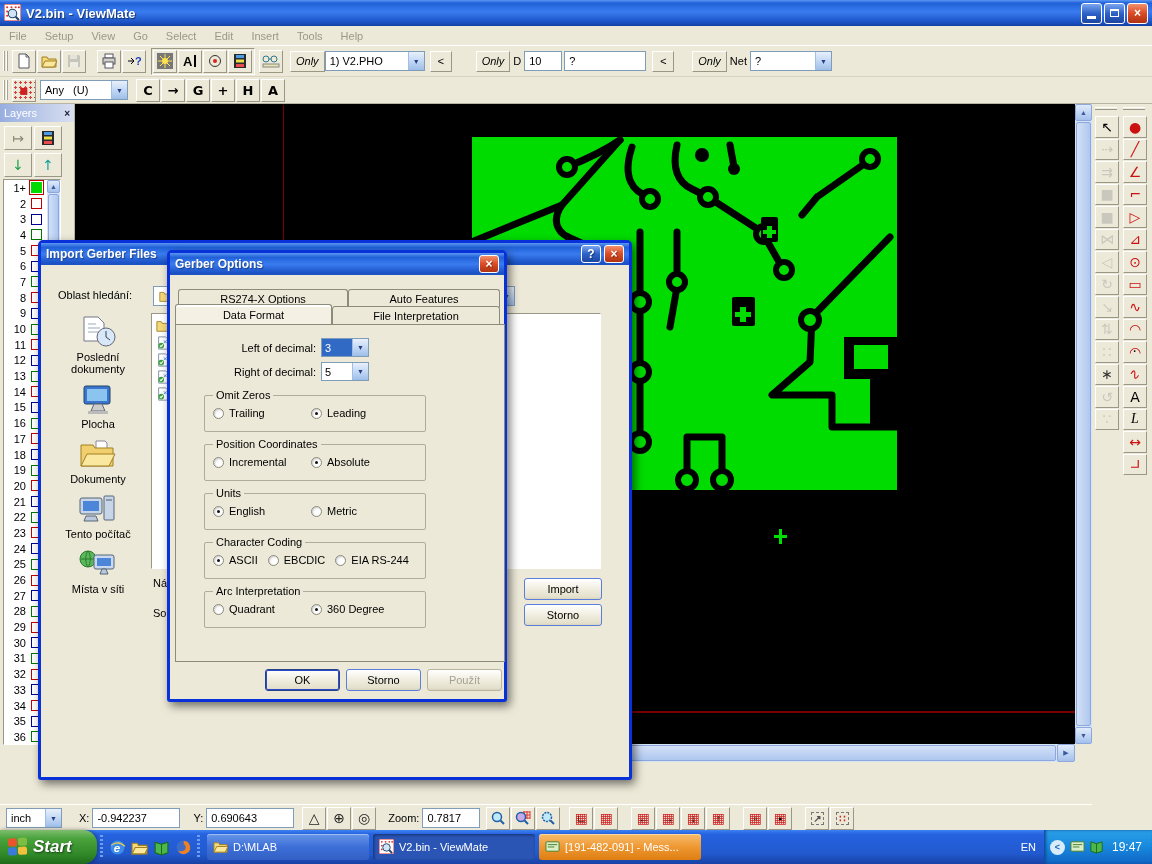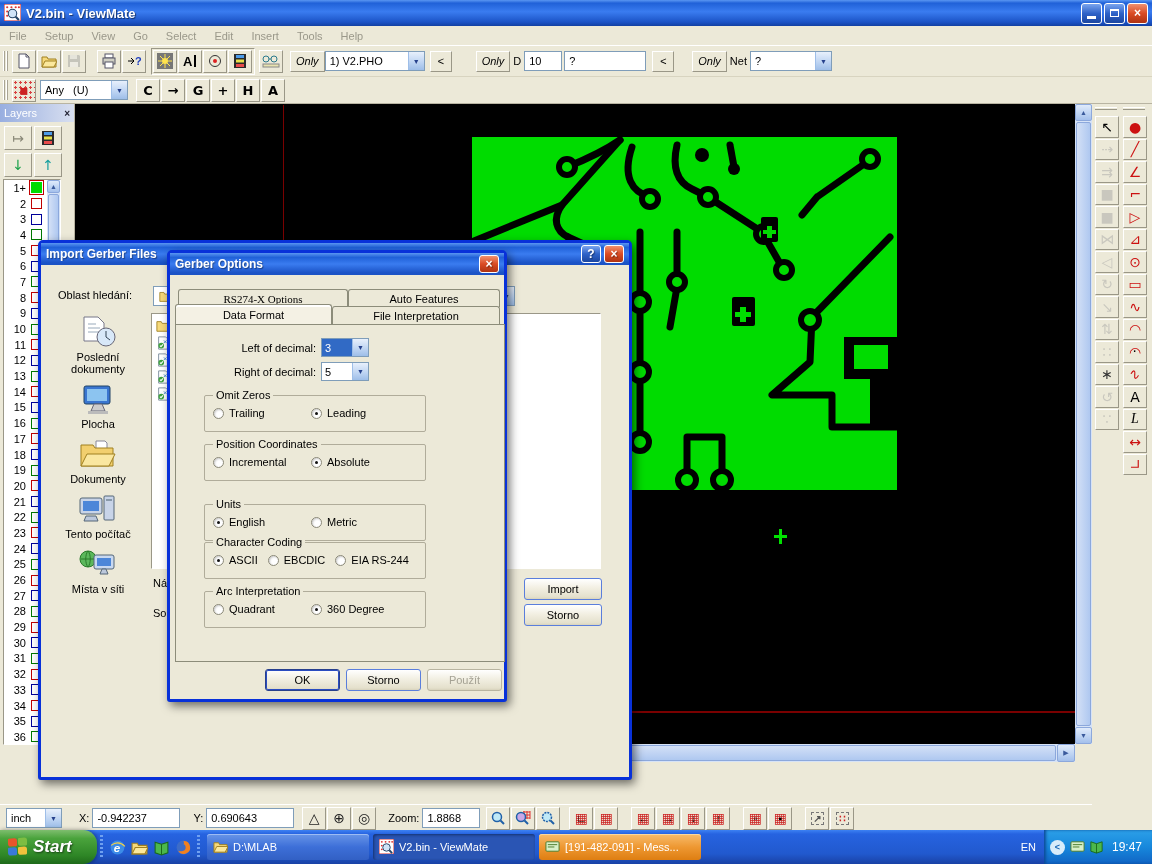--- a/index.html
+++ b/index.html
@@ -725,21 +725,21 @@
           <span class="g" style="color: rgb(34, 34, 34);">△</span>
         </button>
         <button class="tb">
           <span class="g" style="color: rgb(34, 34, 34);">⊕</span>
         </button>
         <button class="tb">
           <span class="g" style="color: rgb(34, 34, 34);">◎</span>
         </button>
       </span>
     <span class="lbl" style="margin-left:8px">Zoom:</span>
-    <span class="field" style="width:58px">1.8868</span>
+    <span class="field" style="width:58px">0.7817</span>
     <span class="icostrip" style="margin-left:6px">
         <button class="tb">
           <svg viewBox="0 0 16 16">
             <circle cx="7" cy="7" r="4.5" fill="#BFE9F7" stroke="#2060A8" stroke-width="1.5"></circle>
             <path d="M10.5 10.5L14 14" stroke="#2060A8" stroke-width="2"></path>
           </svg>
         </button>
         <button class="tb">
           <svg viewBox="0 0 16 16">
             <g stroke="#D33">
@@ -956,21 +956,21 @@
     <div id="imp-import" class="btn abs">Import</div>
     <div id="imp-storno" class="btn abs">Storno</div>
   </div>
 
   <div id="gerber-dlg" class="dlg">
     <div class="dlgtitle">
       <span class="t">Gerber Options</span>
       <span class="xbtn">×</span>
     </div>
     <div id="tabs1">
-        <div class="tab" style="left: 8px; width: 170px; font-family: Liberation Serif, serif;">RS274-X Options</div>
+        <div class="tab" style="left: 8px; width: 170px;">RS274-X Options</div>
         <div class="tab" style="left: 178px; width: 152px;">Auto Features</div>
       </div>
     <div id="tabs2">
         <div class="tab active" style="left: 5px; width: 157px;">Data Format</div>
         <div class="tab" style="left: 162px; width: 168px;">File Interpretation</div>
       </div>
     <div id="gpanel">
       <span class="frow-lbl" style="left:8px;top:17px">Left of decimal:</span>
       <span class="mini-combo" style="left:145px;top:13px">
         <span class="val hl">3</span>
@@ -1001,21 +1001,21 @@
               <label class="gopt">
                 <span class="radio"></span>
                 <span>Incremental</span>
               </label>
               <label class="gopt">
                 <span class="radio on"></span>
                 <span>Absolute</span>
               </label>
             </div>
           </fieldset>
-          <fieldset class="groupbox two" style="top: 168px; margin-top: 11px;">
+          <fieldset class="groupbox two" style="top: 168px;">
             <span class="legend">Units</span>
             <div class="opts">
               <label class="gopt">
                 <span class="radio on"></span>
                 <span>English</span>
               </label>
               <label class="gopt">
                 <span class="radio"></span>
                 <span>Metric</span>
               </label>

